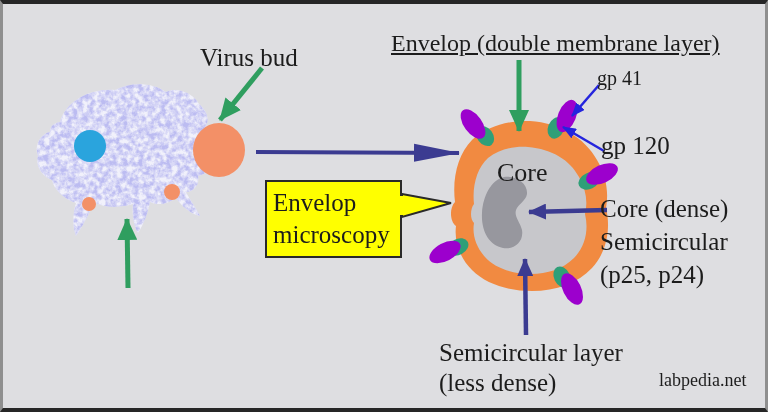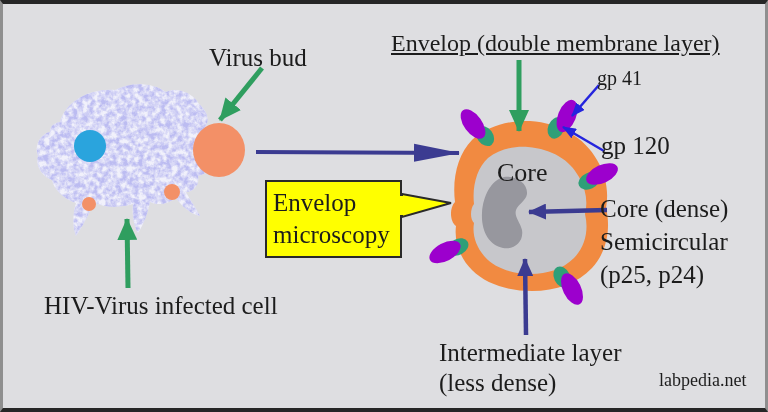--- a/index.html
+++ b/index.html
@@ -116,42 +116,41 @@
     <line x1="599" y1="85" x2="572" y2="116" style="stroke:var(--arrow-blue)" stroke-width="2.5" marker-end="url(#m-blue)"></line>
     <line x1="604" y1="151" x2="563" y2="127" style="stroke:var(--arrow-blue)" stroke-width="2.5" marker-end="url(#m-blue)"></line>
 
     <g>
       <rect x="266" y="181" width="135" height="76" style="fill:var(--callout-yellow)" stroke="#2a2a2a" stroke-width="2"></rect>
       <polygon points="402,194 451,203 402,217" style="fill:var(--callout-yellow)" stroke="#2a2a2a" stroke-width="2"></polygon>
       <rect x="399" y="196" width="5" height="19" style="fill:var(--callout-yellow)"></rect>
     </g>
   </svg>
 
-  <div class="lbl" style="left:206px;top:40px;font-size:25px;">Virus bud</div>
+  <div class="lbl" style="left:197px;top:40px;font-size:25px;">Virus bud</div>
 
   <div class="lbl" style="left:388px;top:26px;font-size:24px;text-decoration:underline;">Envelop (double membrane layer)</div>
 
   <div class="lbl" style="left:594px;top:63px;font-size:20px;">gp 41</div>
 
   <div class="lbl" style="left:598px;top:128px;font-size:25px;text-align:right;">gp 120</div>
 
   <div class="lbl" style="left:494px;top:155px;font-size:26px;">Core</div>
 
   <div class="lbl center" style="left:597px;top:188px;width:160px;font-size:25px;line-height:33px;">
     <div>Core (dense)</div>
     <div>Semicircular</div>
     <div>(p25, p24)</div>
   </div>
 
   <div class="lbl center" style="left:436px;top:334px;width:220px;font-size:25px;line-height:30px;">
-    <div>Intermediate layer</div>
+    <div>Semicircular layer</div>
     <div>(less dense)</div>
   </div>
 
-  <div class="lbl" style="left:41px;top:288px;font-size:25px;">HIV-Virus infected cell</div>
 
   <div class="lbl" style="left:270px;top:183px;font-size:25px;line-height:32px;">
     <div>Envelop</div>
     <div>microscopy</div>
   </div>
 
   <div class="lbl" style="left:656px;top:367px;font-size:18px;">labpedia.net</div>
 
 </div>
 

